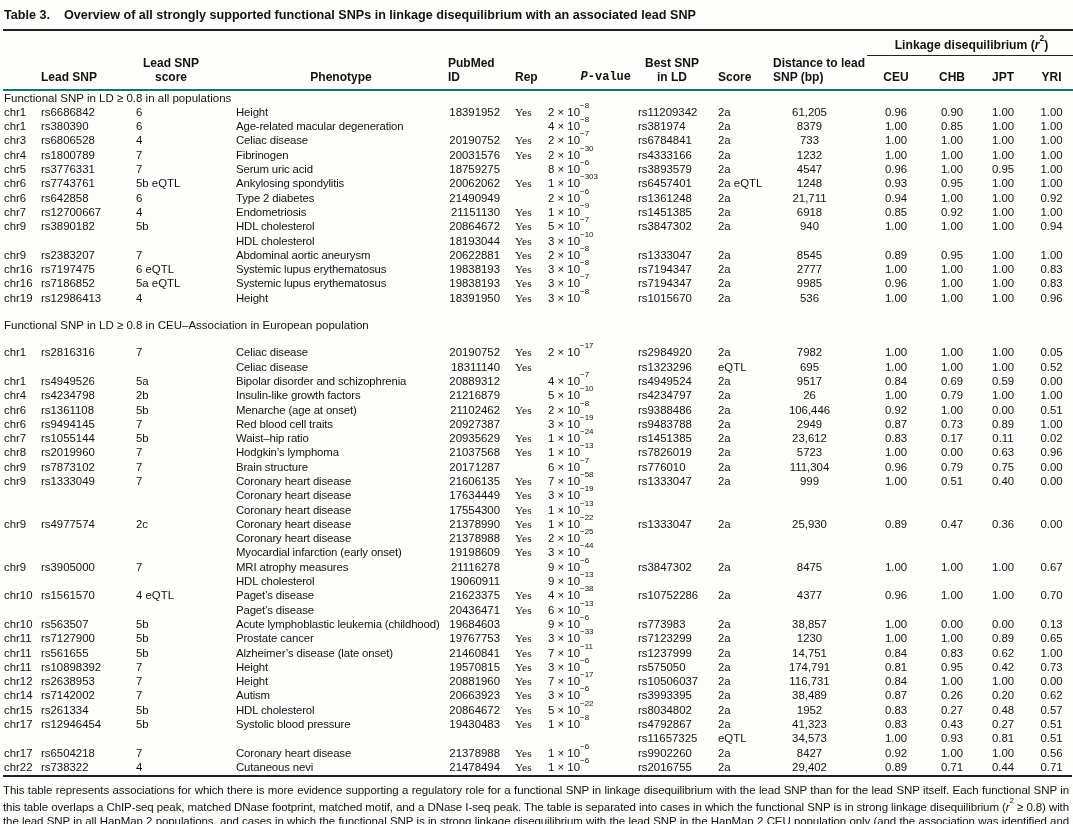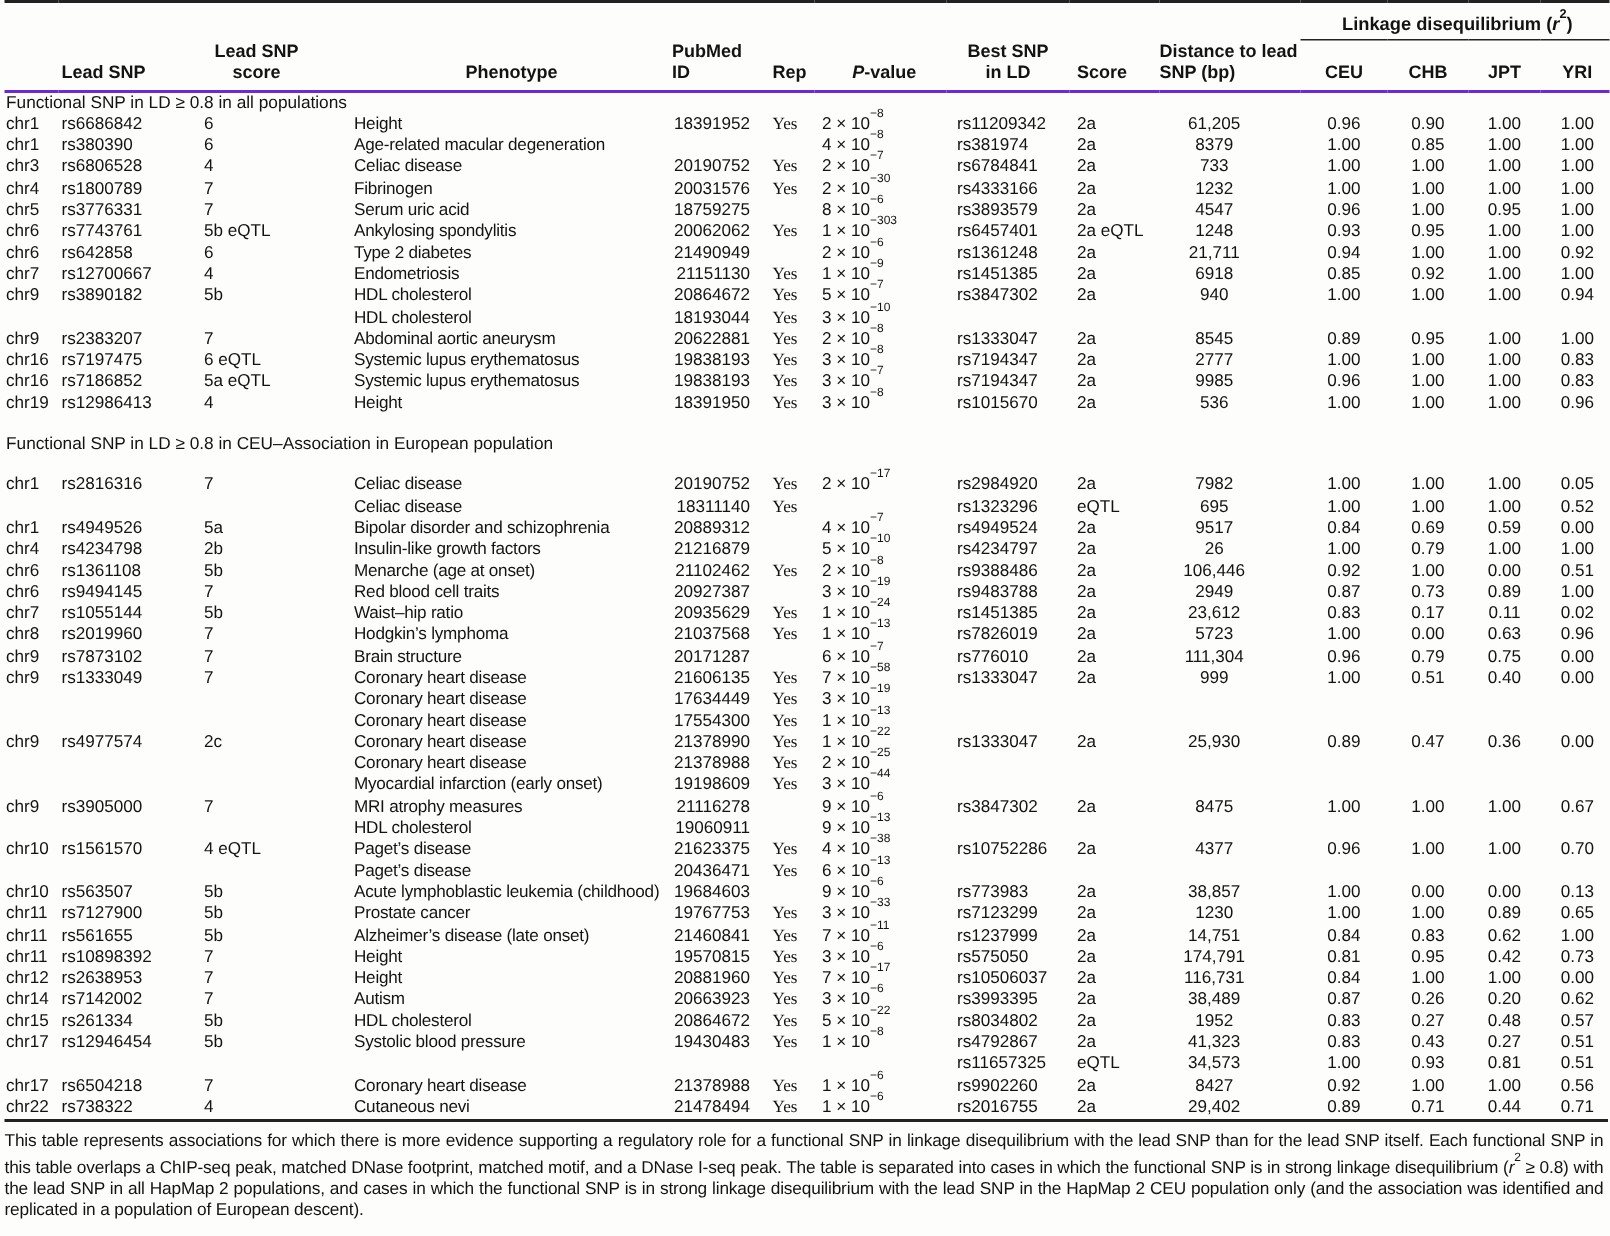--- a/index.html
+++ b/index.html
@@ -21,34 +21,34 @@
   }
   col.c1{width:36px}col.c2{width:95px}col.c3{width:100px}col.c4{width:214px}
   col.c5{width:56px}col.c6{width:39px}col.c7{width:88px}col.c8{width:82px}
   col.c9{width:60px}col.c10{width:94px}col.c11{width:58px}col.c12{width:54px}
   col.c13{width:48px}col.c14{width:49px}
   thead th{
     font-size:12px;font-weight:bold;vertical-align:bottom;
     padding:0 0 5px 0;white-space:normal;
   }
   thead tr.r1 th{border-top:2px solid #222;padding-top:5px;}
-  thead tr.r2 th{border-bottom:2px solid #6d28d9;}
+  thead tr.r2 th{border-bottom:2px solid #0f766e;}
   th.ld-group{
     text-align:center;border-bottom:1.5px solid #222;
     padding-bottom:3px;font-size:12.2px;
   }
   th.ld-group sup{font-size:8.5px;position:relative;top:-3px;}
   .h-lead{text-align:center;padding-left:1px;}
   .hs-inner{display:inline-block;width:74px;text-align:center;}
   th.h-score{text-align:left;}
   .h-phen{text-align:center;}
   .h-pubmed{text-align:center;}
   .hp-inner{display:inline-block;width:56px;text-align:left;}
   .h-rep{text-align:left;padding-left:11px;}
-  .h-pval{text-align:center;padding-left:5px;}
+  .h-pval{text-align:right;padding-left:5px;font-family:Liberation Mono, monospace;}
   .h-best{text-align:center;}
   .hb-inner{display:inline-block;width:62px;text-align:center;}
   .h-score2{text-align:left;padding-left:5px;}
   .h-dist{text-align:center;}
   .hd-inner{display:inline-block;width:94px;text-align:left;}
   .h-pop{text-align:center;}
   tbody td{
     padding:0;line-height:14.3px;height:14.3px;
     white-space:nowrap;vertical-align:top;
   }
@@ -73,20 +73,23 @@
     width:1066px;margin-top:6px;
     font-size:11.5px;line-height:14px;text-align:justify;
     letter-spacing:-0.1px;
   }
   .footnote sup{font-size:8px;position:relative;top:-3px;}
 </style>
 </head>
 <body>
 
 <div class="wrap">
+  <div class="caption">
+    <span class="cap-label">Table 3.</span><span>Overview of all strongly supported functional SNPs in linkage disequilibrium with an associated lead SNP</span>
+  </div>
 
   <table>
     <colgroup>
       <col class="c1">
         <col class="c2">
         <col class="c3">
         <col class="c4">
       <col class="c5">
         <col class="c6">
         <col class="c7">

